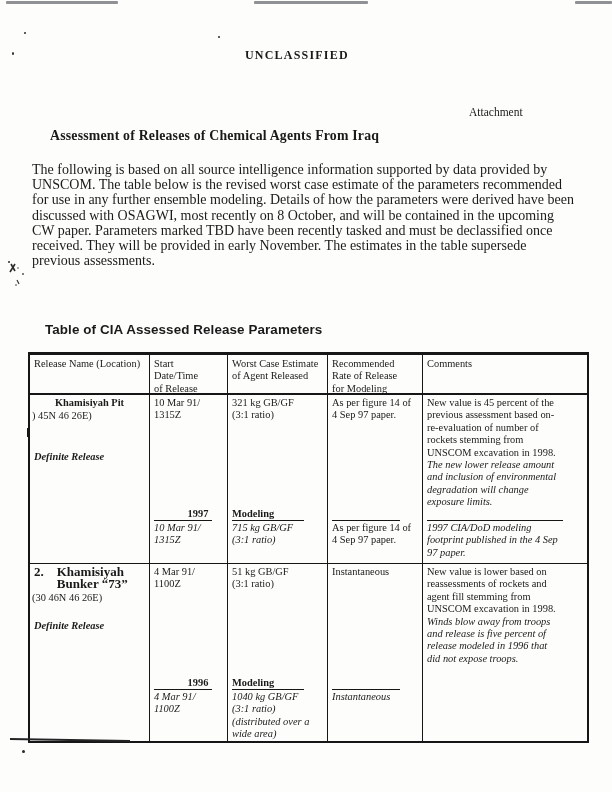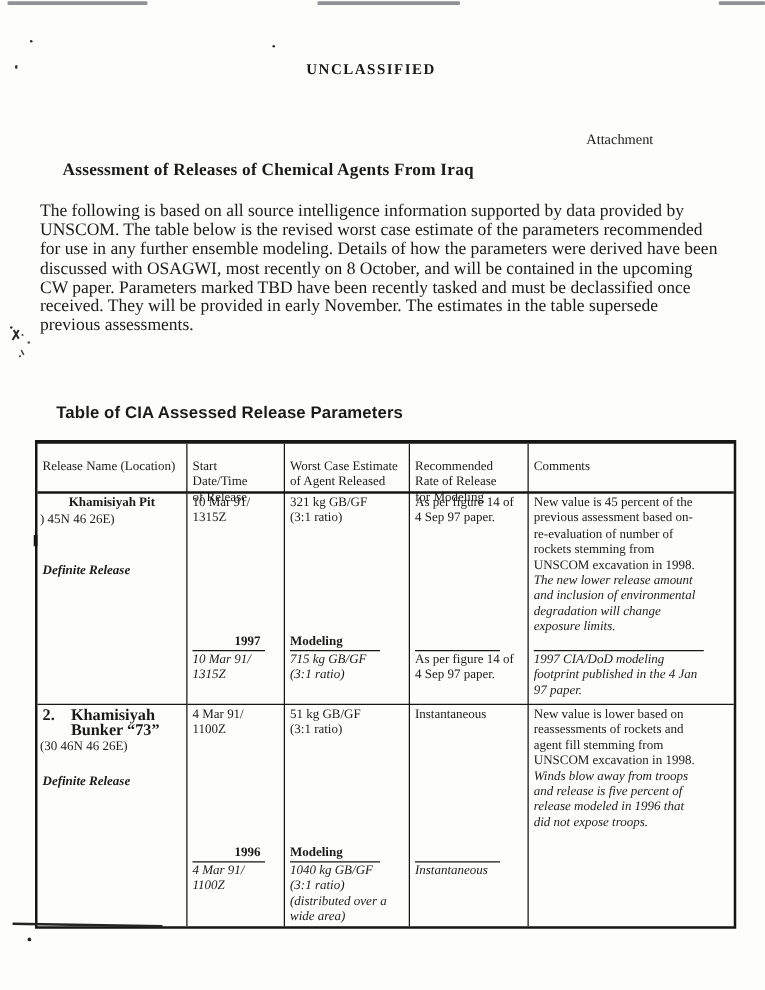--- a/index.html
+++ b/index.html
@@ -56,21 +56,21 @@
   .cell{
     border-right:1.5px solid #161616;
     border-bottom:1.5px solid #161616;
     padding:2px 4px 2px 4px;
     font-size:10.4px;line-height:12.4px;
     position:relative;
     box-sizing:border-box;
   }
   .cell.last-col{border-right:none;}
   .cell.last-row{border-bottom:none;}
-  .cell.hdr{border-bottom-width:2px;padding-top:13px;}
+  .cell.hdr{border-bottom-width:2px;padding-top:3px;}
 
   .name-line{font-weight:bold;text-align:center;}
   .name-line.numbered{text-align:left;font-size:13px;}
   .loc-line{margin-top:1px;margin-left:-2px;}
   .release-note{font-weight:bold;font-style:italic;}
   .note-r1{margin-top:28px;}
   .note-r2{margin-top:16px;}
 
   .it{font-style:italic;}
   .sub{
@@ -171,21 +171,21 @@
 re-evaluation of number of
 rockets stemming from
 UNSCOM excavation in 1998.</div>
     <div class="it pre">The  new lower release amount
 and inclusion of environmental
 degradation  will change
 exposure limits.</div>
     <div class="sub">
       <span class="sub-label wide"></span>
       <div class="sub-body it pre">1997 CIA/DoD modeling
-footprint published in the 4 Jan
+footprint published in the 4 Sep
 97 paper.</div>
     </div>
   </div>
 
   <div class="cell last-row">
     <div class="name-line numbered prehard">2.    Khamisiyah
        Bunker “73”</div>
     <div class="loc-line">(30 46N 46 26E)</div>
     <div class="release-note note-r2">Definite Release</div>
   </div>

